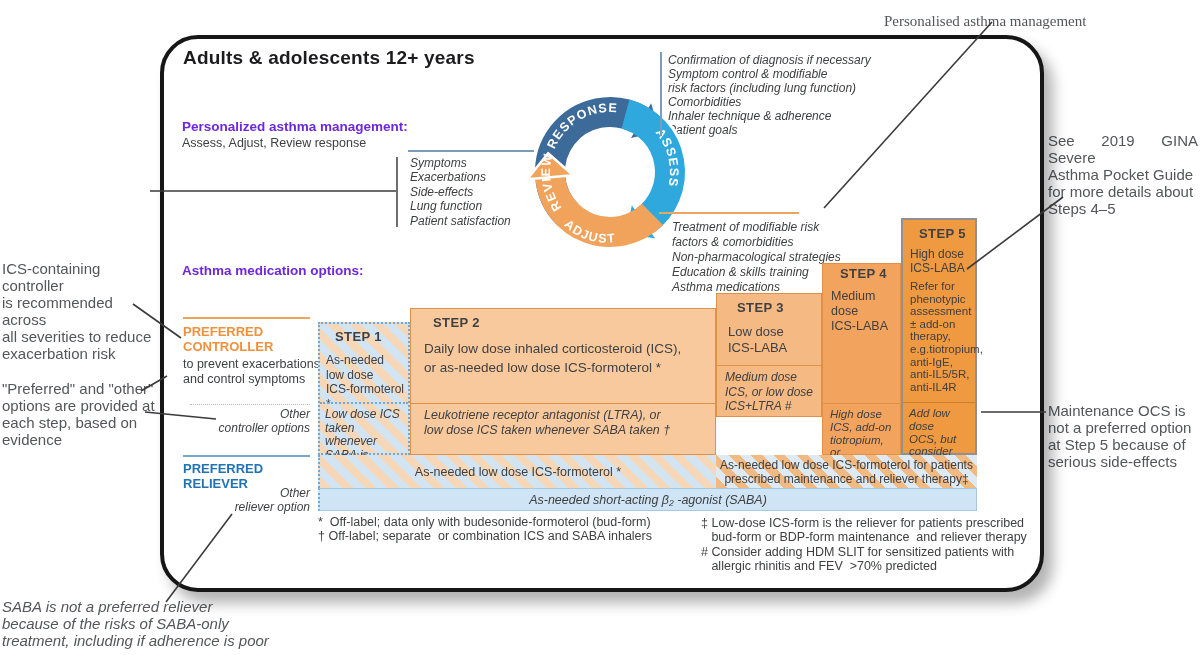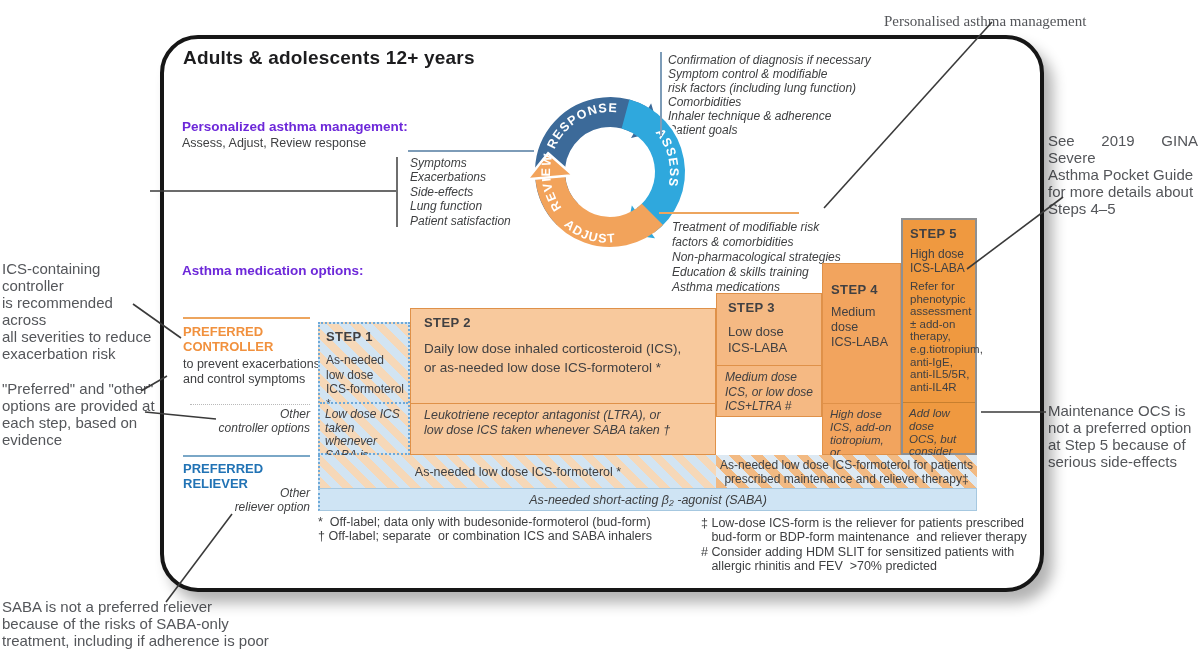--- a/index.html
+++ b/index.html
@@ -11,21 +11,21 @@
   .just{text-align:justify;}
   .panel{left:160px;top:35px;width:876px;height:549px;border:4px solid #161616;border-radius:38px;
          background:#fff;box-shadow:9px 11px 14px rgba(0,0,0,.30);}
   .title{font-size:19px;font-weight:bold;color:#1c1c1e;letter-spacing:.2px;}
   .h-bold{font-size:13.5px;font-weight:bold;color:#6d28d9;}
   .body-t{font-size:12.5px;color:#3f4042;line-height:15px;white-space:pre-line;}
   .ital{font-style:italic;font-size:12px;color:#3f4042;line-height:14.3px;white-space:pre-line;}
   .orange-label{color:#f1913e;font-weight:bold;font-size:13px;line-height:15px;white-space:pre-line;}
   .blue-label{color:#2173b5;font-weight:bold;font-size:13px;line-height:15px;white-space:pre-line;}
   .step{box-sizing:border-box;border:1px solid #df9149;}
-  .step-title{font-weight:bold;font-size:13px;color:#414042;letter-spacing:.4px;}
+  .step-title{font-weight:bold;font-size:13px;color:#414042;letter-spacing:.4px;margin-left:9px;}
   .step-pref{font-size:12.5px;color:#414042;line-height:16px;white-space:pre-line;}
   .step-other{position:absolute;left:0;right:0;bottom:0;border-top:1px solid #df9149;
               font-style:italic;font-size:12px;color:#414042;line-height:13.5px;
               padding:4px 5px;white-space:pre-line;box-sizing:border-box;}
   .hatchA{background:repeating-linear-gradient(45deg,#f6d8b8 0 8px,#d2e4f2 8px 16px);}
   .hatchB{background:repeating-linear-gradient(45deg,#f2ba83 0 8px,#dde9f3 8px 16px);}
   .rowtext{display:flex;align-items:center;justify-content:center;text-align:center;
            color:#3f4042;box-sizing:border-box;}
   .foot{font-size:12.5px;color:#3f4042;line-height:14.3px;white-space:pre;}
   svg{display:block;}
@@ -37,21 +37,21 @@
 
   <div class="abs gray-note" style="left:884px;top:13px;font-family:Liberation Serif, serif;">Personalised asthma management</div>
   <div class="abs gray-note" style="left:2px;top:260px;width:158px;">ICS-containing controller
 is recommended across
 all severities to reduce
 exacerbation risk</div>
   <div class="abs gray-note" style="left:2px;top:380px;width:158px;">"Preferred" and "other"
 options are provided at
 each step, based on
 evidence</div>
-  <div class="abs gray-note" style="left:2px;top:598px;width:270px;">SABA is not a preferred reliever
+  <div class="abs gray-note" style="left:2px;top:598px;width:270px;font-style:italic;">SABA is not a preferred reliever
 because of the risks of SABA-only
 treatment, including if adherence is poor</div>
   <div class="abs gray-note just" style="left:1048px;top:132px;width:150px;">See 2019 GINA Severe
 Asthma Pocket Guide
 for more details about
 Steps 4–5</div>
   <div class="abs gray-note just" style="left:1048px;top:402px;width:150px;">Maintenance  OCS  is
 not a preferred option
 at  Step 5 because of
 serious side-effects</div>
@@ -151,21 +151,21 @@
   <div class="abs step" style="left:716px;top:293px;width:106px;height:124px;background:#f5b983;">
     <div class="step-title" style="padding:6px 0 0 11px;">STEP 3</div>
     <div class="step-pref" style="padding:9px 4px 0 11px;font-size:13px;line-height:16px;">Low dose
 ICS-LABA</div>
     <div class="step-other" style="height:51px;padding-left:8px;line-height:14.5px;">Medium dose
 ICS, or low dose
 ICS+LTRA #</div>
   </div>
 
   <div class="abs step" style="left:822px;top:263px;width:79px;height:192px;background:#f2a45e;">
-    <div class="step-title" style="padding:18px 0 0 8px;">STEP 4</div>
+    <div class="step-title" style="padding:2px 0 0 8px;">STEP 4</div>
     <div class="step-pref" style="padding:8px 2px 0 8px;font-size:12.5px;line-height:15px;">Medium dose
 ICS-LABA</div>
     <div class="step-other" style="height:51px;font-size:11.5px;line-height:12.8px;padding-left:7px;">High dose
 ICS, add-on
 tiotropium, or
 add-on LTRA #</div>
   </div>
 
   <div class="abs step" style="left:901px;top:218px;width:76px;height:237px;background:#ef9940;border:2px solid #8e9092;">
     <div class="step-title" style="padding:6px 0 0 7px;">STEP 5</div>

